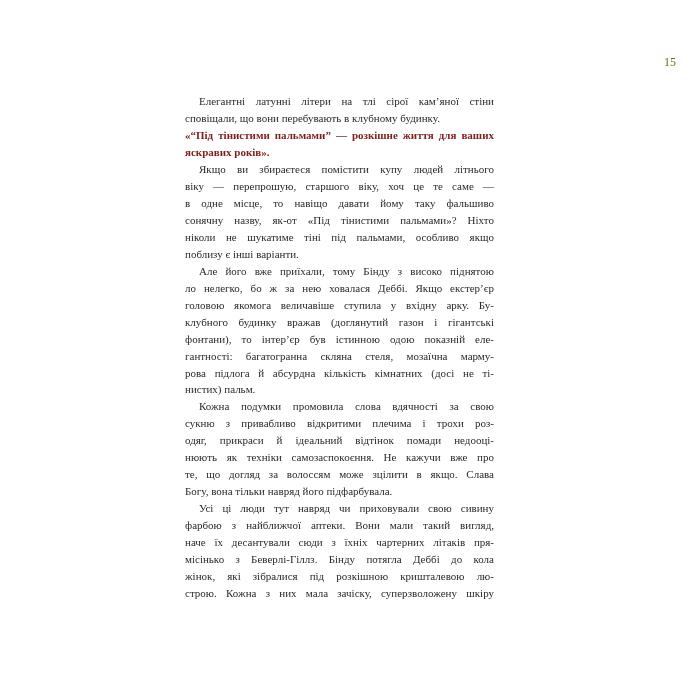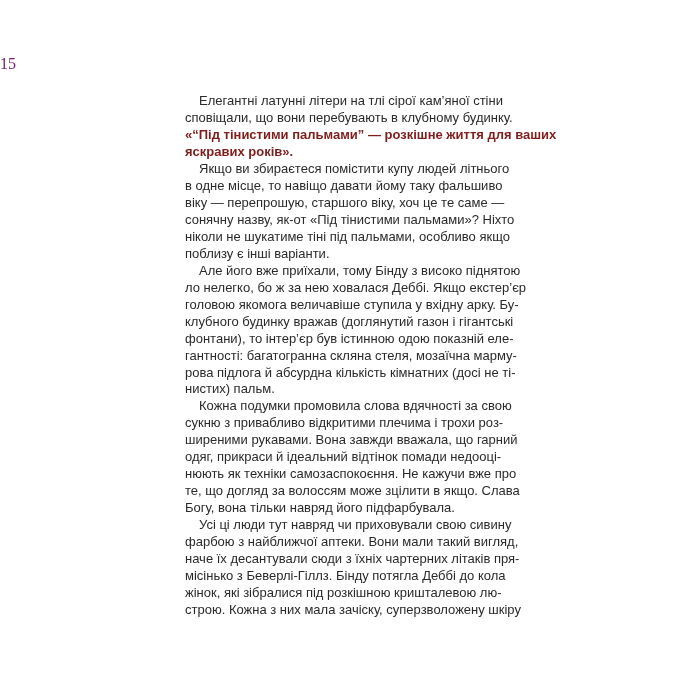--- a/index.html
+++ b/index.html
@@ -1,58 +1,57 @@
 <!DOCTYPE html>
 <html><head>
 <meta charset="utf-8">
 <style>
   html, body { margin: 0; padding: 0; background: #ffffff; }
   body { width: 700px; height: 700px; position: relative; overflow: hidden; }
   .page-number {
     position: absolute; left: 0; width: 676px; top: 55px;
-    text-align: left;
-    font-family: "Liberation Serif", serif; font-size: 16px; color: #701a75;
+    text-align: right;
+    font-family: "Liberation Serif", serif; font-size: 12px; color: #4d7c0f;
   }
   .text-block {
     position: absolute; left: 185px; top: 93px; width: 309px;
-    font-family: Liberation Sans, sans-serif;
-    font-size: 13px; line-height: 16.97px; color: #2a2a2a;
+    font-family: Liberation Serif, serif;
+    font-size: 11px; line-height: 16.97px; color: #2a2a2a;
   }
   .line { display: block; white-space: nowrap; text-align: justify; text-align-last: justify; height: 16.97px; }
   .line.last { text-align-last: left; }
   .line.indent { padding-left: 14px; }
   .bold { font-weight: bold; color: #7f1d1d; }
 </style>
 </head>
 <body>
 
 <div class="page-number">15</div>
 
 <div class="text-block" id="text-block">
     <span class="line indent">Елегантні латунні літери на тлі сірої кам’яної стіни</span>
     <span class="line last">сповіщали, що вони перебувають в клубному будинку.</span>
     <span class="line bold">«“Під тінистими пальмами” — розкішне життя для ваших</span>
     <span class="line bold last">яскравих років».</span>
     <span class="line indent">Якщо ви збираєтеся помістити купу людей літнього</span>
+    <span class="line">віку — перепрошую, старшого віку, хоч це те саме —</span>
     <span class="line">в одне місце, то навіщо давати йому таку фальшиво</span>
-    <span class="line">віку — перепрошую, старшого віку, хоч це те саме —</span>
     <span class="line">сонячну назву, як-от «Під тінистими пальмами»? Ніхто</span>
     <span class="line">ніколи не шукатиме тіні під пальмами, особливо якщо</span>
     <span class="line last">поблизу є інші варіанти.</span>
     <span class="line indent">Але його вже приїхали, тому Бінду з високо піднятою</span>
     <span class="line">ло нелегко, бо ж за нею ховалася Деббі. Якщо екстер’єр</span>
     <span class="line">головою якомога величавіше ступила у вхідну арку. Бу-</span>
     <span class="line">клубного будинку вражав (доглянутий газон і гігантські</span>
     <span class="line">фонтани), то інтер’єр був істинною одою показній еле-</span>
     <span class="line">гантності: багатогранна скляна стеля, мозаїчна марму-</span>
     <span class="line">рова підлога й абсурдна кількість кімнатних (досі не ті-</span>
     <span class="line last">нистих) пальм.</span>
     <span class="line indent">Кожна подумки промовила слова вдячності за свою</span>
     <span class="line">сукню з привабливо відкритими плечима і трохи роз-</span>
-    <span class="line">ширеними рукавами. Вона завжди вважала, що гарний</span>
     <span class="line">одяг, прикраси й ідеальний відтінок помади недооці-</span>
     <span class="line">нюють як техніки самозаспокоєння. Не кажучи вже про</span>
     <span class="line">те, що догляд за волоссям може зцілити в якщо. Слава</span>
     <span class="line last">Богу, вона тільки навряд його підфарбувала.</span>
     <span class="line indent">Усі ці люди тут навряд чи приховували свою сивину</span>
     <span class="line">фарбою з найближчої аптеки. Вони мали такий вигляд,</span>
     <span class="line">наче їх десантували сюди з їхніх чартерних літаків пря-</span>
     <span class="line">місінько з Беверлі-Гіллз. Бінду потягла Деббі до кола</span>
     <span class="line">жінок, які зібралися під розкішною кришталевою лю-</span>
     <span class="line">строю. Кожна з них мала зачіску, суперзволожену шкіру</span>

